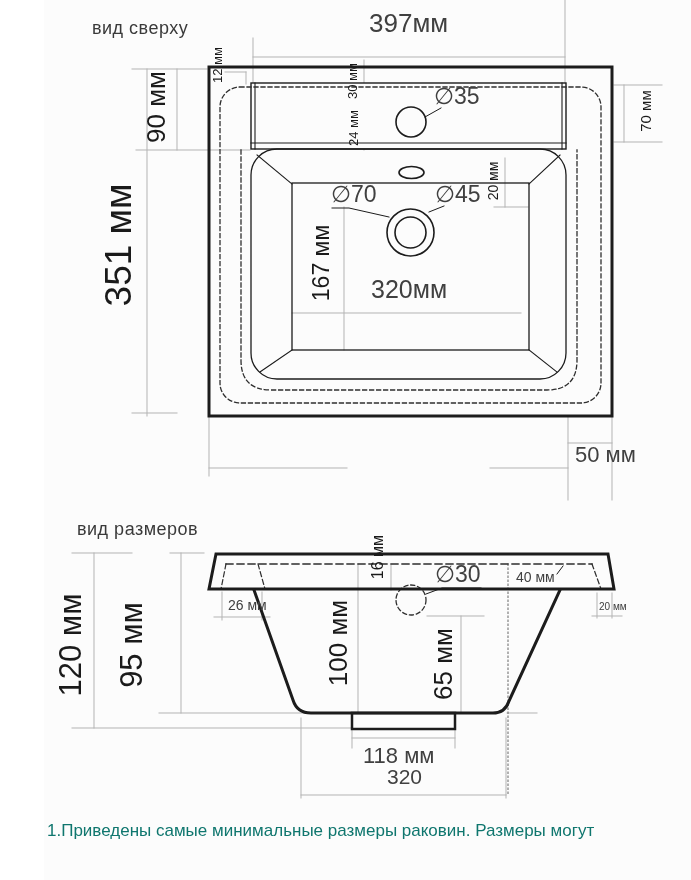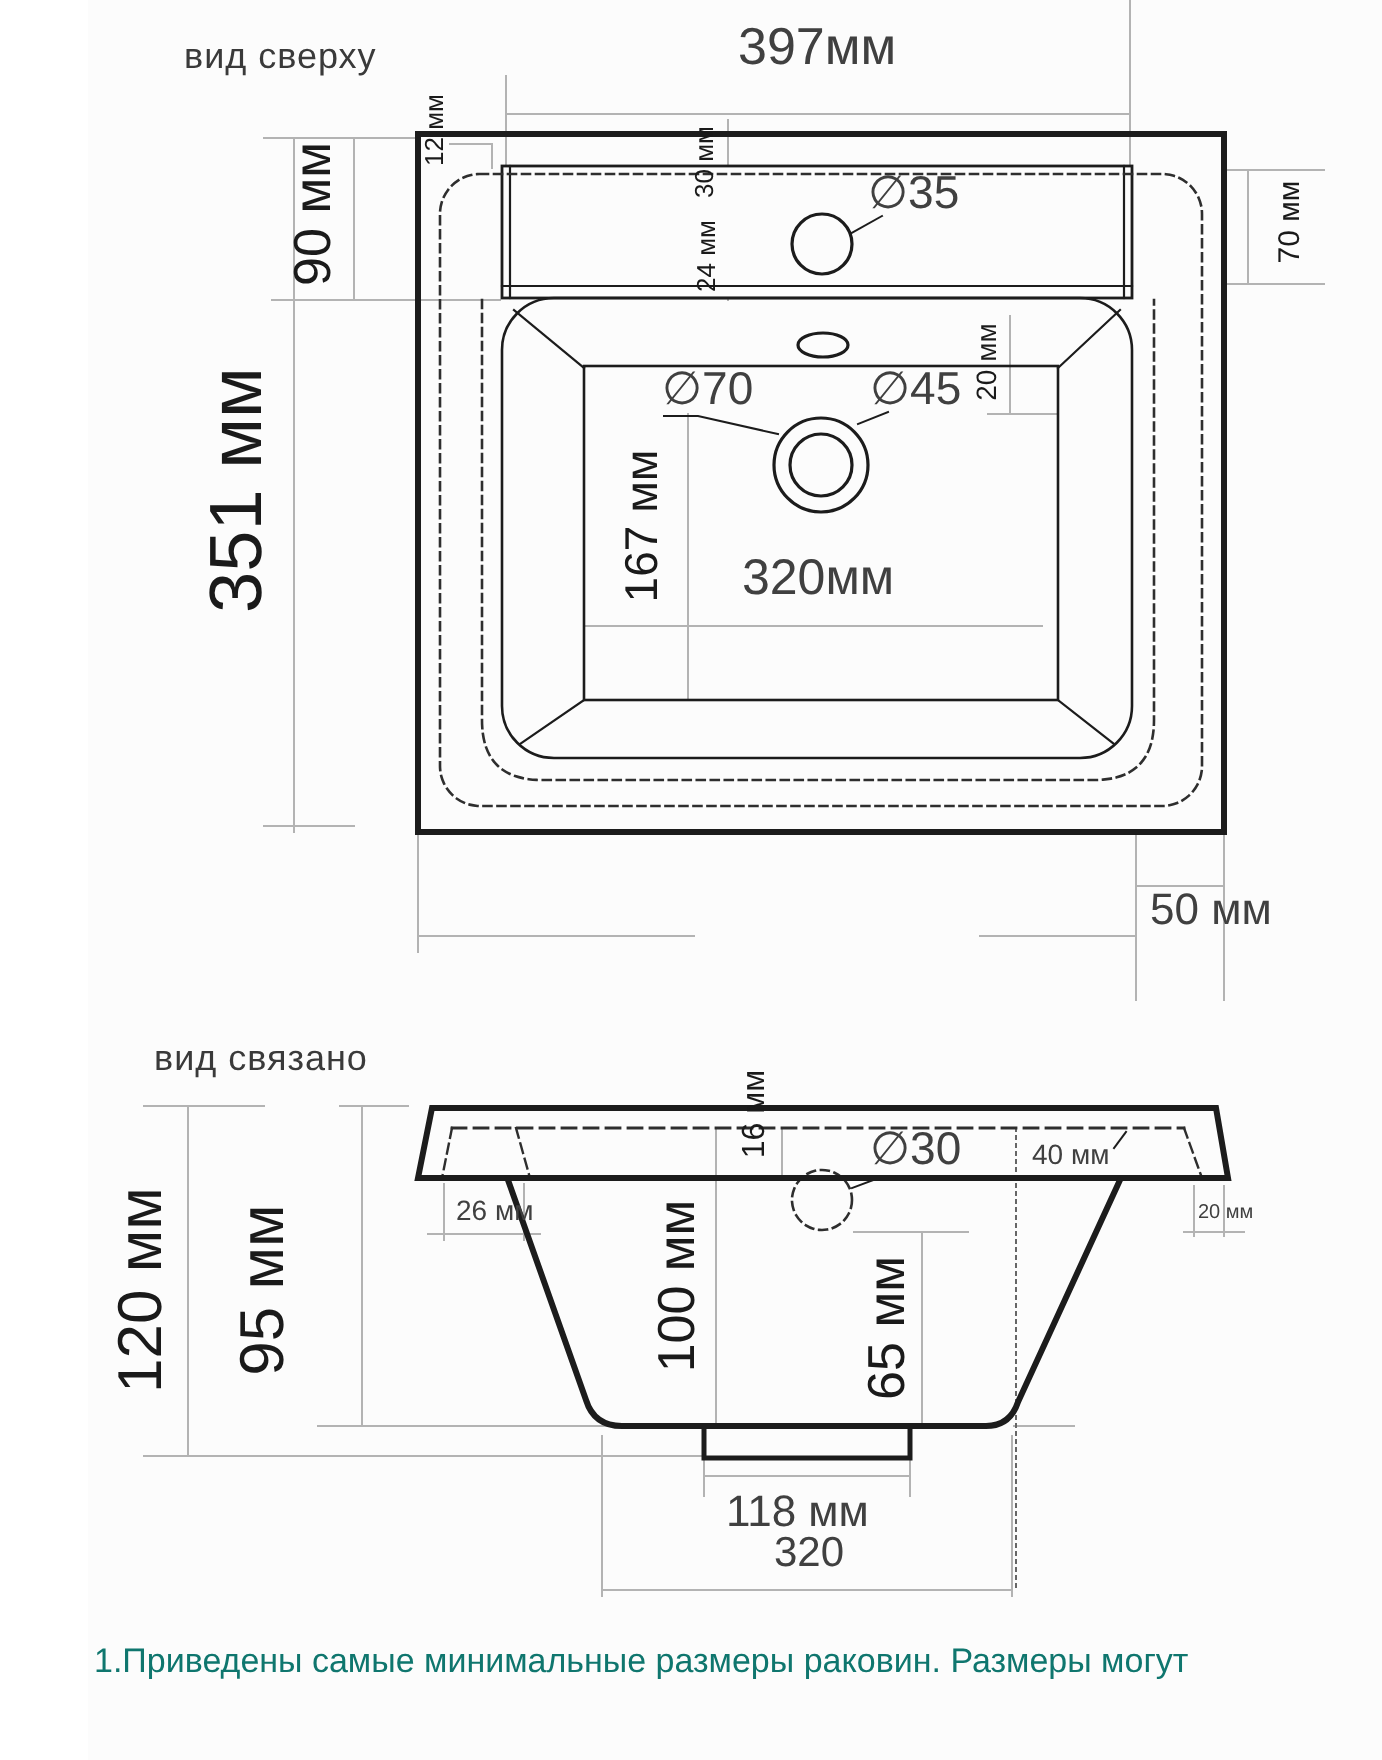--- a/index.html
+++ b/index.html
@@ -151,21 +151,21 @@
   <div class="vlab" style="left:309px;top:128px;font-size:13px;">24 мм</div>
   <div class="hlab" style="left:390px;top:85px;font-size:23px;">∅35</div>
   <div class="vlab" style="left:601px;top:111px;font-size:15px;">70 мм</div>
   <div class="hlab" style="left:287px;top:183px;font-size:23px;">∅70</div>
   <div class="hlab" style="left:391px;top:183px;font-size:23px;">∅45</div>
   <div class="vlab" style="left:449px;top:181px;font-size:14px;">20 мм</div>
   <div class="vlab" style="left:277px;top:263px;font-size:23px;">167 мм</div>
   <div class="hlab" style="left:327px;top:277px;font-size:25px;">320мм</div>
   <div class="hlab" style="left:531px;top:444px;font-size:22px;">50 мм</div>
 
-  <div class="hlab title" style="left:33px;top:520px;font-size:18px;">вид связано</div>
+  <div class="hlab title" style="left:33px;top:520px;font-size:18px;">вид размеров</div>
   <div class="vlab" style="left:26px;top:645px;font-size:31px;">120 мм</div>
   <div class="vlab" style="left:87px;top:645px;font-size:31px;">95 мм</div>
   <div class="vlab" style="left:334px;top:557px;font-size:16px;">16 мм</div>
   <div class="hlab" style="left:184px;top:598px;font-size:14px;">26 мм</div>
   <div class="hlab" style="left:391px;top:563px;font-size:23px;">∅30</div>
   <div class="hlab" style="left:472px;top:570px;font-size:14px;">40 мм</div>
   <div class="hlab" style="left:555px;top:602px;font-size:10px;">20 мм</div>
   <div class="vlab" style="left:294px;top:643px;font-size:26px;">100 мм</div>
   <div class="vlab" style="left:399px;top:664px;font-size:26px;">65 мм</div>
   <div class="hlab" style="left:319px;top:745px;font-size:22px;">118 мм</div>

